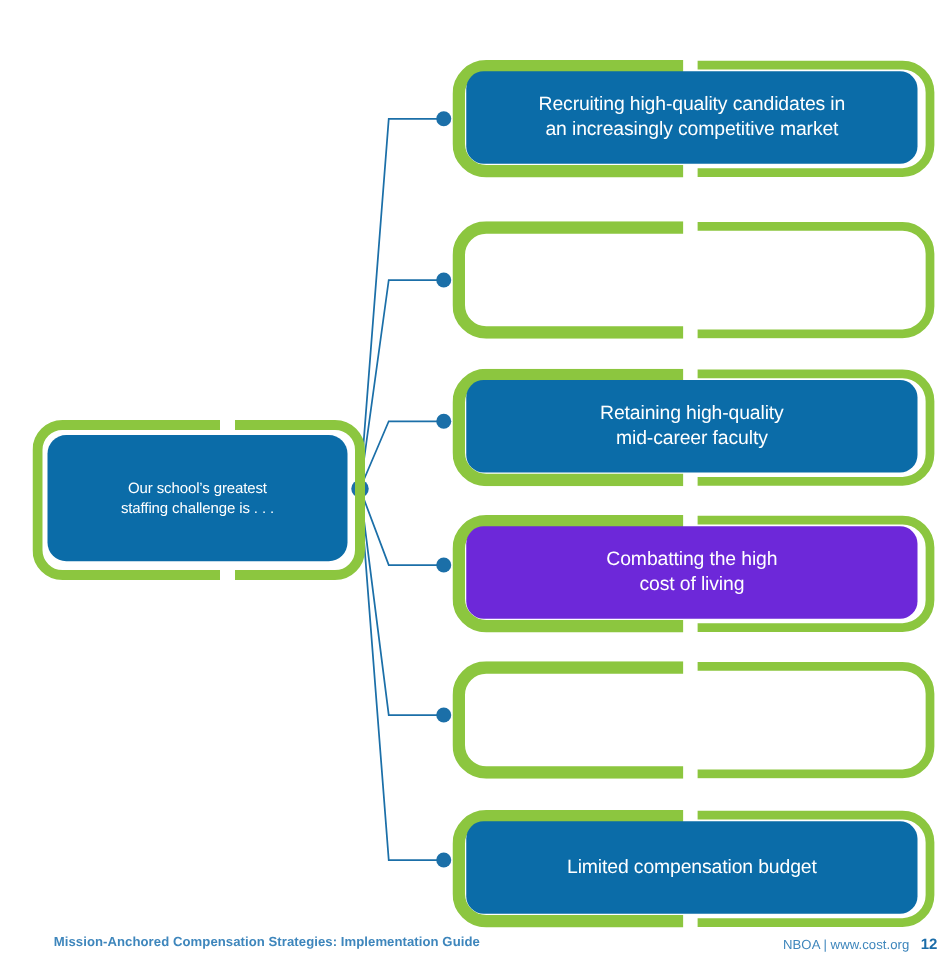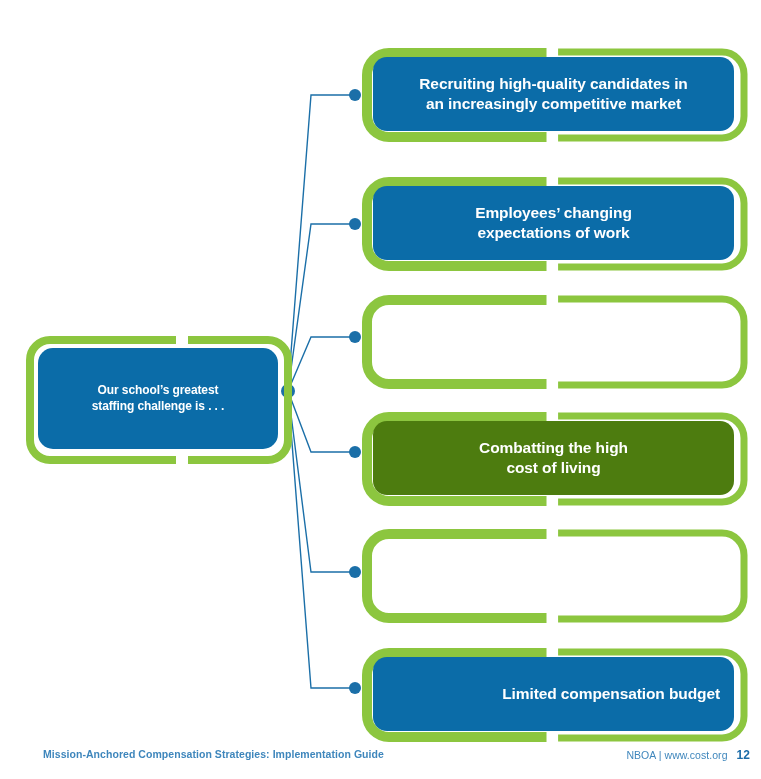--- a/index.html
+++ b/index.html
@@ -57,21 +57,21 @@
     background: #0B6CA8;
     z-index: 2;
     display: flex;
     align-items: center;
     justify-content: center;
     box-sizing: border-box;
   }
 
   .node .label {
     color: #ffffff;
-    font-weight: bold;
+    font-weight: normal;
     text-align: center;
     line-height: 1.28;
     letter-spacing: -0.1px;
     padding: 0 14px;
     white-space: pre-line;
   }
 
   
   .branch {
     left: 362px;
@@ -188,53 +188,53 @@
         <div class="plate" style="background: rgb(11, 108, 168);">
           <span class="label">Recruiting high-quality candidates in
 an increasingly competitive market</span>
         </div>
       </div>
       <div class="node branch" style="left: 362px; top: 177px; width: 386px; height: 94px;">
         <svg class="ring" viewBox="0 0 386 94" preserveAspectRatio="none">
           <path d="M 184.50799999999998 5 L 27 5 A 22 22 0 0 0 5 27 L 5 67 A 22 22 0 0 0 27 89 L 184.50799999999998 89" fill="none" stroke="#8CC63F" stroke-width="10"></path>
           <path d="M 196.088 4 L 360 4 A 22 22 0 0 1 382 26 L 382 68 A 22 22 0 0 1 360 90 L 196.088 90" fill="none" stroke="#8CC63F" stroke-width="7"></path>
         </svg>
+      </div>
+      <div class="node branch" style="left: 362px; top: 295px; width: 386px; height: 94px;">
+        <svg class="ring" viewBox="0 0 386 94" preserveAspectRatio="none">
+          <path d="M 184.50799999999998 5 L 27 5 A 22 22 0 0 0 5 27 L 5 67 A 22 22 0 0 0 27 89 L 184.50799999999998 89" fill="none" stroke="#8CC63F" stroke-width="10"></path>
+          <path d="M 196.088 4 L 360 4 A 22 22 0 0 1 382 26 L 382 68 A 22 22 0 0 1 360 90 L 196.088 90" fill="none" stroke="#8CC63F" stroke-width="7"></path>
+        </svg>
         <div class="plate" style="background: rgb(11, 108, 168);">
-          <span class="label">Employees’ changing
-expectations of work</span>
-        </div>
-      </div>
-      <div class="node branch" style="left: 362px; top: 295px; width: 386px; height: 94px;">
-        <svg class="ring" viewBox="0 0 386 94" preserveAspectRatio="none">
-          <path d="M 184.50799999999998 5 L 27 5 A 22 22 0 0 0 5 27 L 5 67 A 22 22 0 0 0 27 89 L 184.50799999999998 89" fill="none" stroke="#8CC63F" stroke-width="10"></path>
-          <path d="M 196.088 4 L 360 4 A 22 22 0 0 1 382 26 L 382 68 A 22 22 0 0 1 360 90 L 196.088 90" fill="none" stroke="#8CC63F" stroke-width="7"></path>
-        </svg>
+          <span class="label">Retaining high-quality
+mid-career faculty</span>
+        </div>
       </div>
       <div class="node branch" style="left: 362px; top: 412px; width: 386px; height: 94px;">
         <svg class="ring" viewBox="0 0 386 94" preserveAspectRatio="none">
           <path d="M 184.50799999999998 5 L 27 5 A 22 22 0 0 0 5 27 L 5 67 A 22 22 0 0 0 27 89 L 184.50799999999998 89" fill="none" stroke="#8CC63F" stroke-width="10"></path>
           <path d="M 196.088 4 L 360 4 A 22 22 0 0 1 382 26 L 382 68 A 22 22 0 0 1 360 90 L 196.088 90" fill="none" stroke="#8CC63F" stroke-width="7"></path>
         </svg>
-        <div class="plate" style="background: #4d7c0f;">
+        <div class="plate" style="background: #6d28d9;">
           <span class="label">Combatting the high
 cost of living</span>
         </div>
       </div>
       <div class="node branch" style="left: 362px; top: 529px; width: 386px; height: 94px;">
         <svg class="ring" viewBox="0 0 386 94" preserveAspectRatio="none">
           <path d="M 184.50799999999998 5 L 27 5 A 22 22 0 0 0 5 27 L 5 67 A 22 22 0 0 0 27 89 L 184.50799999999998 89" fill="none" stroke="#8CC63F" stroke-width="10"></path>
           <path d="M 196.088 4 L 360 4 A 22 22 0 0 1 382 26 L 382 68 A 22 22 0 0 1 360 90 L 196.088 90" fill="none" stroke="#8CC63F" stroke-width="7"></path>
         </svg>
       </div>
       <div class="node branch" style="left: 362px; top: 648px; width: 386px; height: 94px;">
         <svg class="ring" viewBox="0 0 386 94" preserveAspectRatio="none">
           <path d="M 184.50799999999998 5 L 27 5 A 22 22 0 0 0 5 27 L 5 67 A 22 22 0 0 0 27 89 L 184.50799999999998 89" fill="none" stroke="#8CC63F" stroke-width="10"></path>
           <path d="M 196.088 4 L 360 4 A 22 22 0 0 1 382 26 L 382 68 A 22 22 0 0 1 360 90 L 196.088 90" fill="none" stroke="#8CC63F" stroke-width="7"></path>
         </svg>
-        <div class="plate" style="background: rgb(11, 108, 168); justify-content: flex-end;">
+        <div class="plate" style="background: rgb(11, 108, 168);">
           <span class="label">Limited compensation budget</span>
         </div>
       </div>
     </div>
 
   <div id="footer">
     <div id="footer-left">Mission-Anchored Compensation Strategies: Implementation Guide</div>
     <div id="footer-right">
       <span>NBOA | www.cost.org</span><span id="footer-page">12</span>
     </div>

